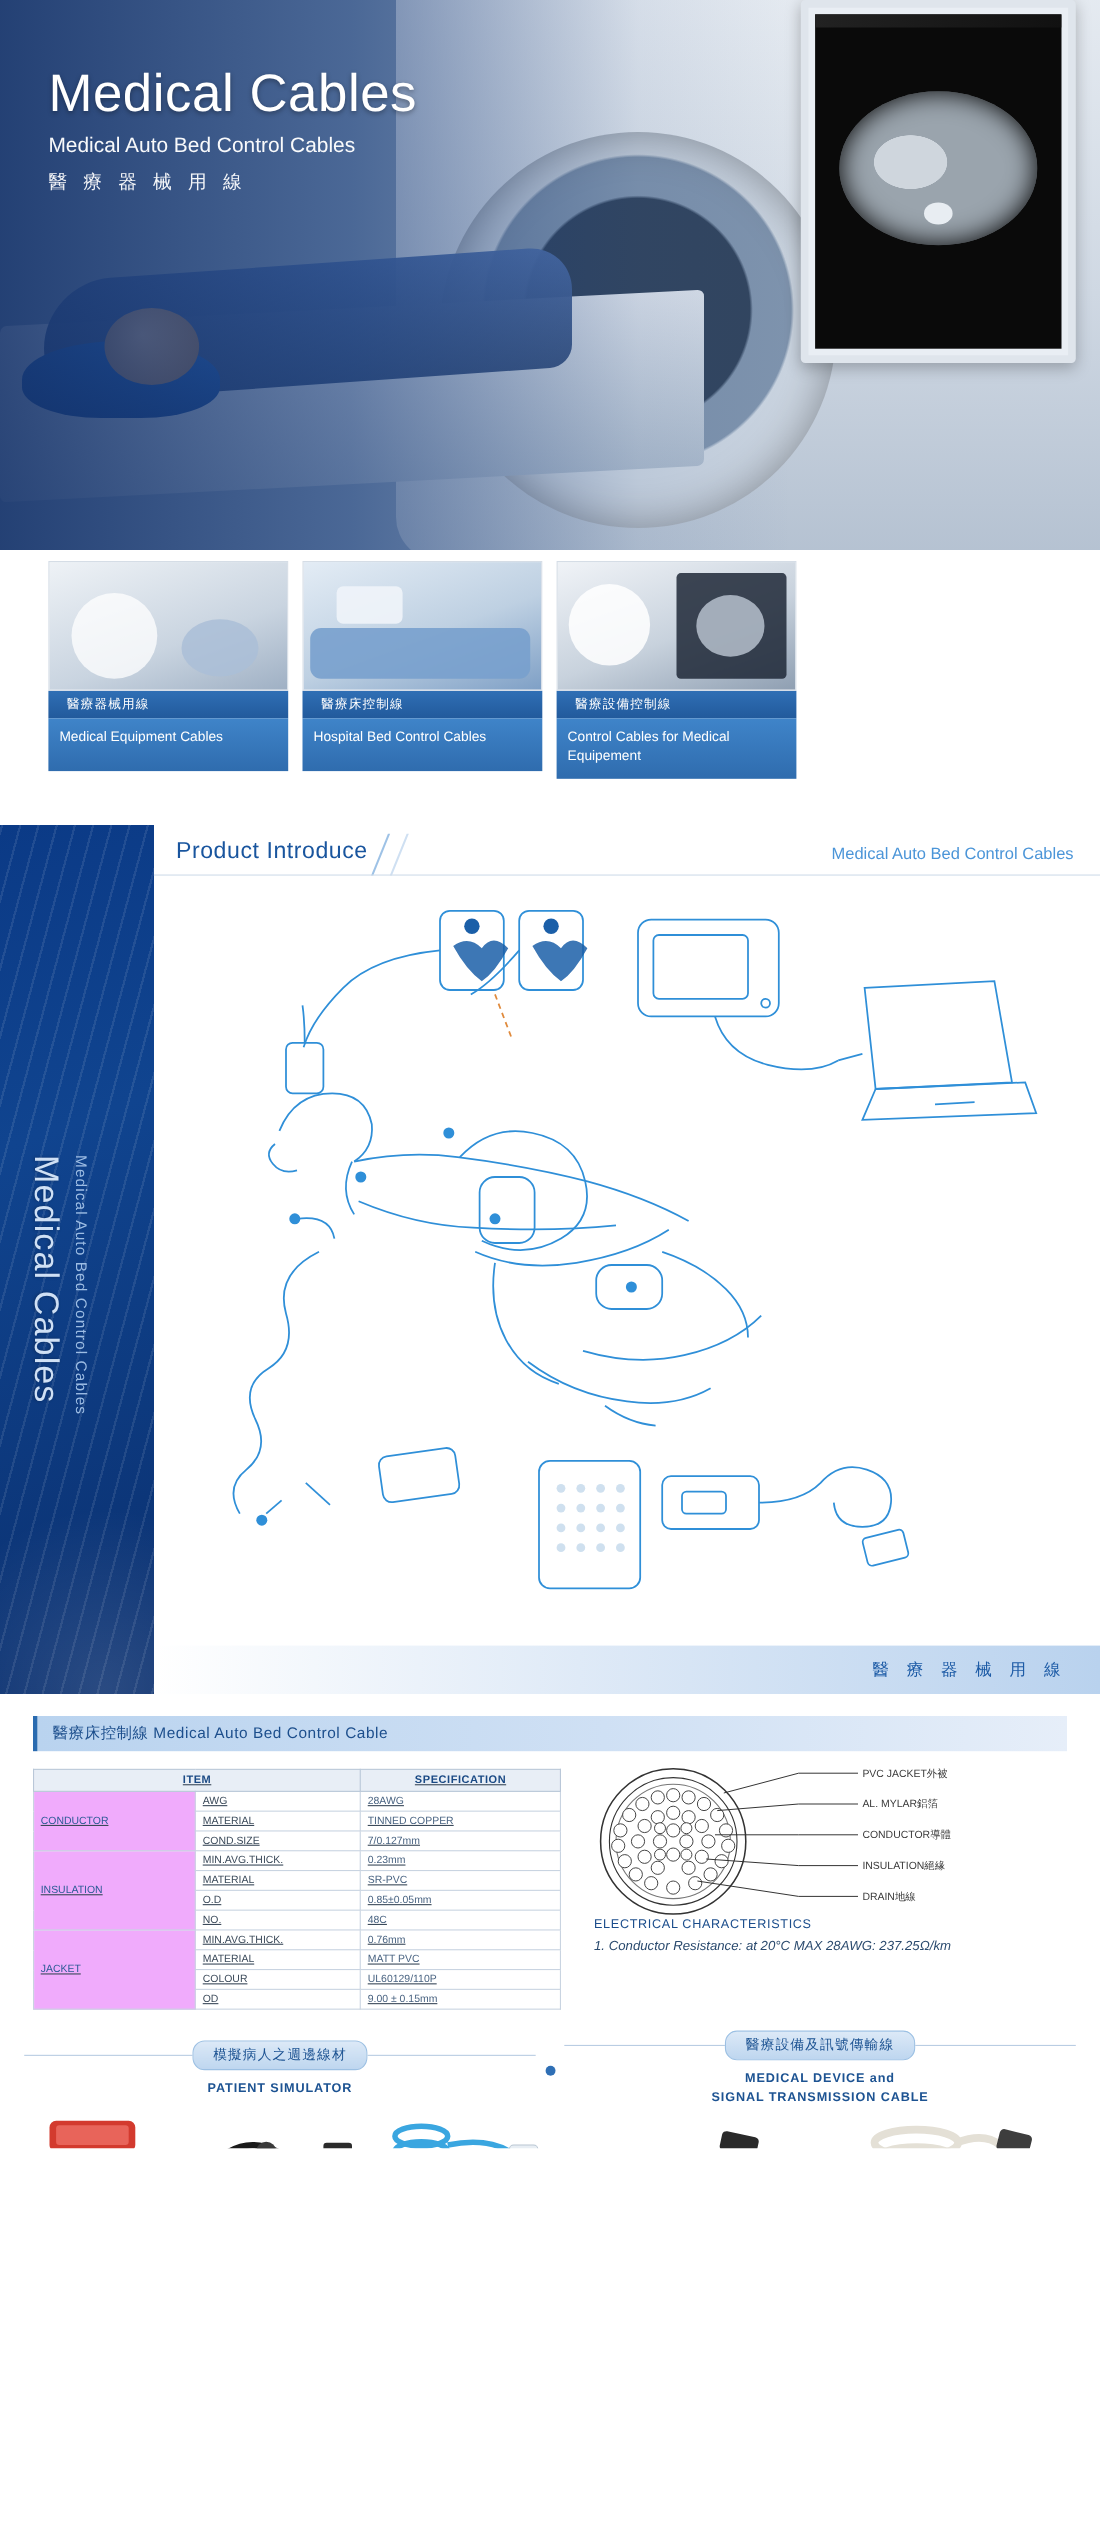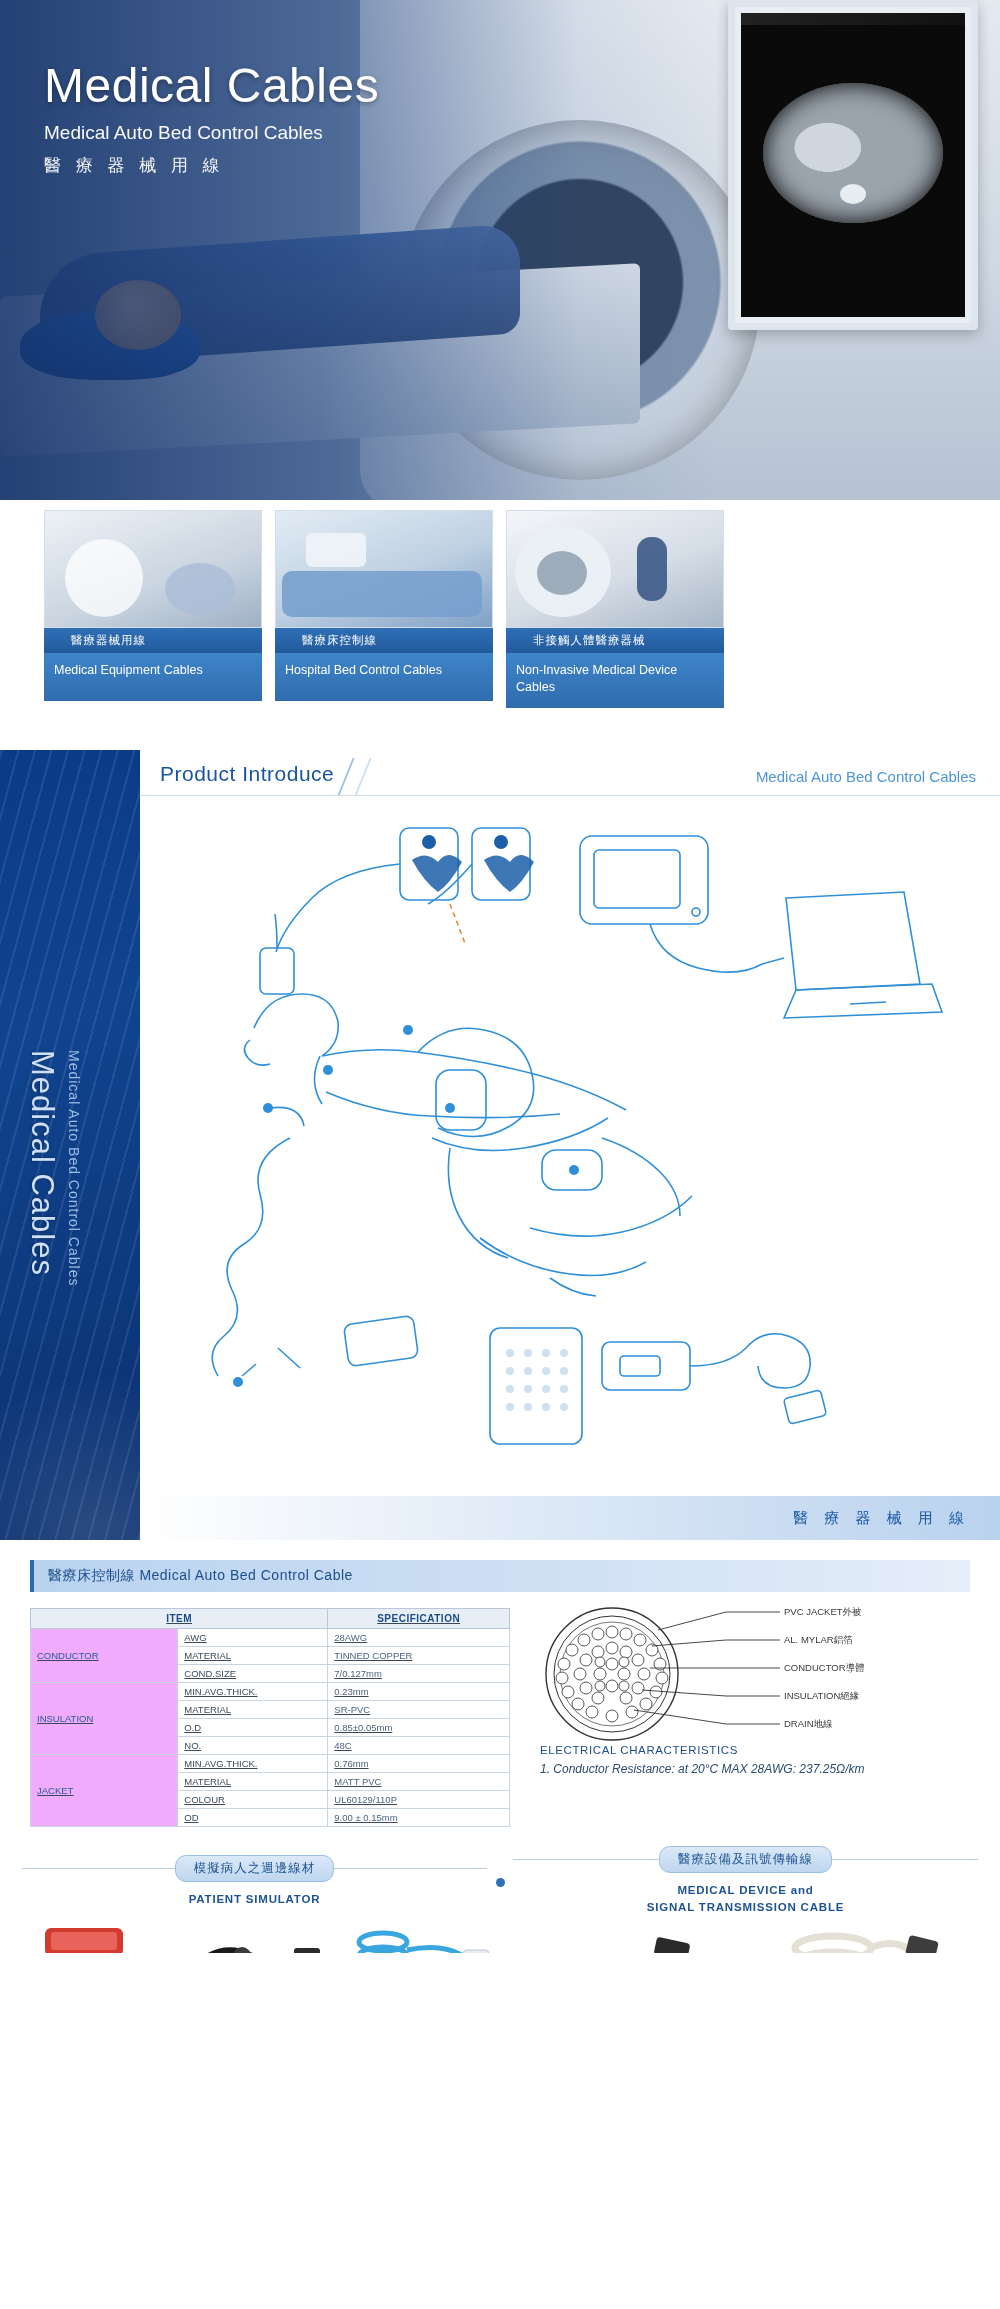--- a/index.html
+++ b/index.html
@@ -130,21 +130,21 @@
   }
   .cat-photo.p1 { background: linear-gradient(160deg,#eef2f6 0%, #c9d4e0 60%, #9fb0c4 100%); }
   .cat-photo.p2 { background: linear-gradient(160deg,#e3ecf5 0%, #bed0e2 55%, #7fa0c6 100%); }
   .cat-photo.p3 { background: linear-gradient(160deg,#f0f3f7 0%, #c8d2dd 55%, #8f9fb2 100%); }
   .cat-photo.p4 { background: linear-gradient(160deg,#f4f6f9 0%, #d5dde6 55%, #a9b7c7 100%); }
   .cat-photo .blob {
     position:absolute; border-radius:50%;
   }
   .cat-label {
     background: linear-gradient(180deg,#2f6fb5 0%, #225a9c 100%);
-    color: #fff; font-size: 11.5px; padding: 5px 27px; letter-spacing: 1px;
+    color: #fff; font-size: 11.5px; padding: 5px 17px; letter-spacing: 1px;
   }
   .cat-label2 {
     background: linear-gradient(180deg,#3f84c9 0%, #2f6cae 100%);
     color: #fff; font-size: 12.5px; padding: 9px 22px 12px 10px; line-height: 1.35;
     min-height: 48px;
   }
 
   
   .intro-wrap { position: relative; width: 1000px; height: 790px; }
   .intro-left {
@@ -307,30 +307,30 @@
 
     <div class="cat">
       <div class="cat-photo p2">
         <div class="blob" style="left:6px;top:60px;width:200px;height:46px;border-radius:10px;background:rgba(120,160,205,.9)"></div>
         <div class="blob" style="left:30px;top:22px;width:60px;height:34px;border-radius:6px;background:rgba(240,244,249,.9)"></div>
       </div>
       <div class="cat-label">醫療床控制線</div>
       <div class="cat-label2">Hospital Bed Control Cables</div>
     </div>
 
-
     <div class="cat">
-      <div class="cat-photo p4">
-        <div class="blob" style="left:8px;top:16px;width:96px;height:90px;border-radius:50%;background:rgba(235,240,246,.95)"></div>
-        <div class="blob" style="left:30px;top:40px;width:50px;height:44px;border-radius:50%;background:rgba(150,165,182,.9)"></div>
-        <div class="blob" style="left:130px;top:26px;width:30px;height:64px;border-radius:14px;background:rgba(60,90,135,.9)"></div>
-      </div>
-      <div class="cat-label">非接觸人體醫療器械</div>
-      <div class="cat-label2">Non-Invasive Medical Device Cables</div>
-    </div>
+      <div class="cat-photo p3">
+        <div class="blob" style="left:10px;top:20px;width:74px;height:74px;border-radius:50%;background:rgba(255,255,255,.85)"></div>
+        <div class="blob" style="left:108px;top:10px;width:100px;height:96px;border-radius:4px;background:rgba(30,40,55,.85)"></div>
+        <div class="blob" style="left:126px;top:30px;width:62px;height:56px;border-radius:50%;background:rgba(190,200,212,.8)"></div>
+      </div>
+      <div class="cat-label">醫療設備控制線</div>
+      <div class="cat-label2">Control Cables for Medical Equipement</div>
+    </div>
+
   </div>
 
   <div class="intro-wrap">
     <div class="intro-left">
       <div class="vert-text">Medical Cables</div>
       <div class="vert-text2">Medical Auto Bed Control Cables</div>
     </div>
 
     <div class="intro-right">
       <div class="intro-head">

